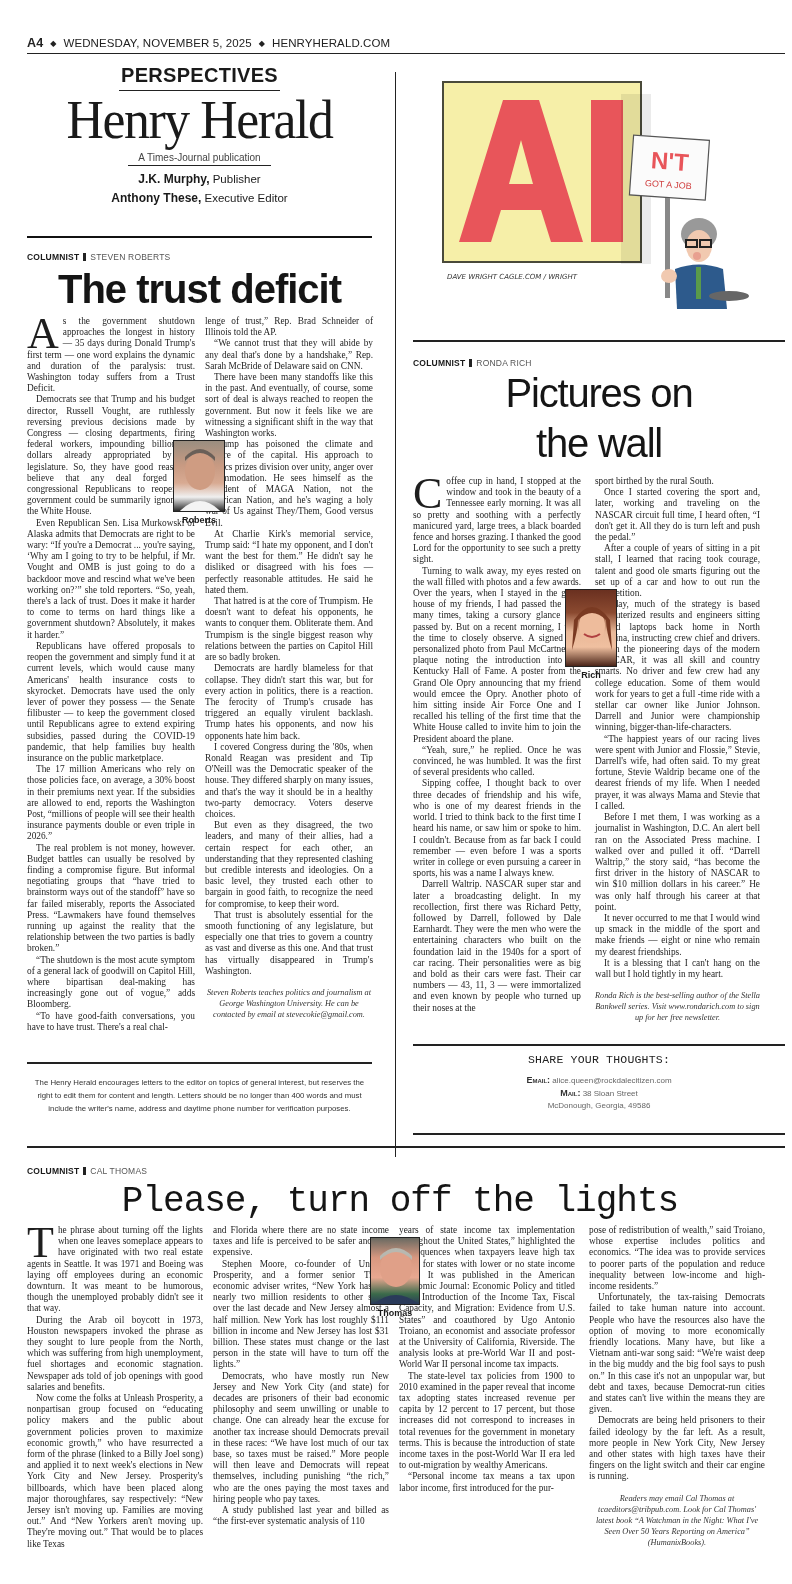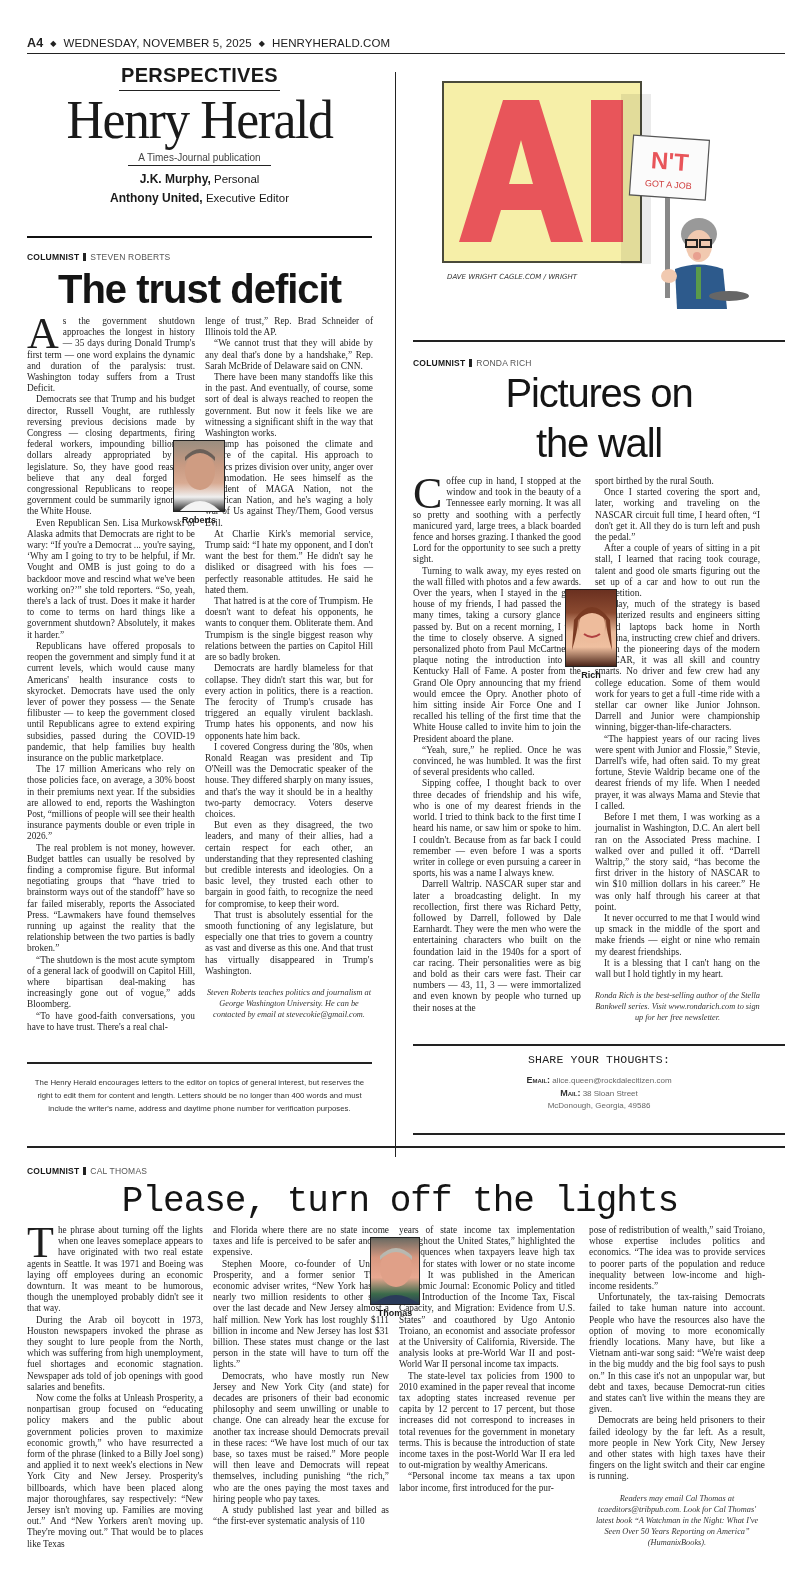--- a/index.html
+++ b/index.html
@@ -70,22 +70,22 @@
   <b>A4</b><span class="sep">◆</span><span>WEDNESDAY, NOVEMBER 5, 2025</span><span class="sep">◆</span><span>HENRYHERALD.COM</span>
 </div>
 
 <div class="vrule"></div>
 
 <div class="mast">
   <div class="section">PERSPECTIVES</div>
   <div class="title">Henry Herald</div>
   <div class="sub">A Times-Journal publication</div>
   <div class="staff">
-    <div class="row"><b>J.K. Murphy,</b> <span>Personal</span></div>
-    <div class="row"><b>Anthony United,</b> <span>Executive Editor</span></div>
+    <div class="row"><b>J.K. Murphy,</b> <span>Publisher</span></div>
+    <div class="row"><b>Anthony These,</b> <span>Executive Editor</span></div>
   </div>
 </div>
 <div class="mast-rule"></div>
 
 <div class="cartoon">
   <svg width="372" height="262" viewBox="0 0 372 262">
     <rect x="30" y="18" width="198" height="180" fill="#f6efa8" stroke="#4a4a3a" stroke-width="2"></rect>
     <polygon points="46,178 90,36 126,36 170,178 138,178 128,146 88,146 78,178" fill="#e8555a"></polygon>
     <polygon points="96,120 120,120 108,76" fill="#f6efa8"></polygon>
     <rect x="178" y="36" width="32" height="142" fill="#e8555a"></rect>

